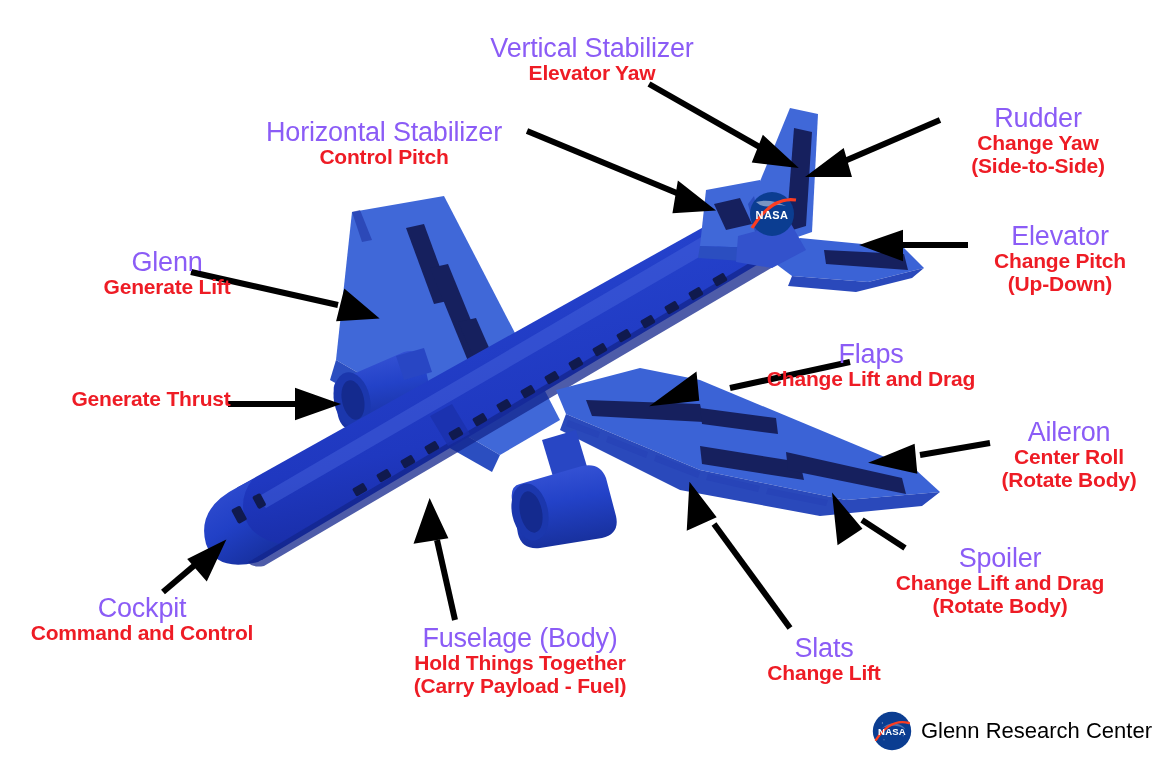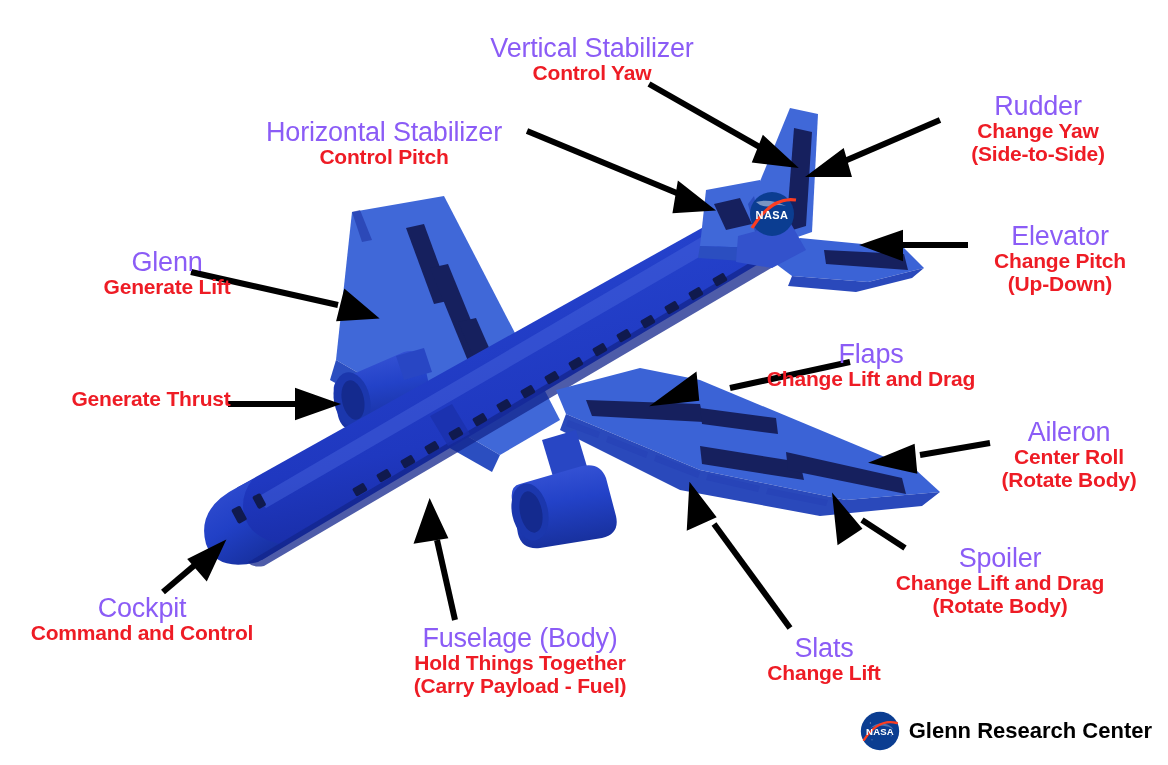--- a/index.html
+++ b/index.html
@@ -65,21 +65,21 @@
     gap: 9px;
   }
   #nasa-lockup .meatball {
     width: 40px;
     height: 40px;
     flex: none;
   }
   #nasa-lockup .grc-text {
     color: #000000;
     font-size: 22px;
-    font-weight: 700;
+    font-weight: 400;
     font-family: "Liberation Sans", sans-serif;
     letter-spacing: 0px;
   }
 </style>
 </head>
 <body>
 
 <div id="stage">
 
   <svg id="plane-svg" viewBox="0 0 1168 765">
@@ -252,24 +252,24 @@
 
       <line x1="790" y1="628" x2="714" y2="524"></line>
       <polygon points="692,490 690,526 712,516"></polygon>
     </g>
   </svg>
 
   <div id="annotations">
 
     <div class="callout" style="left:462px; top:34px; width:260px;">
       <span class="title">Vertical Stabilizer</span>
-      <span class="sub">Control Yaw</span>
-    </div>
-
-    <div class="callout" style="left:928px; top:92px; width:220px;">
+      <span class="sub">Elevator Yaw</span>
+    </div>
+
+    <div class="callout" style="left:928px; top:104px; width:220px;">
       <span class="title">Rudder</span>
       <span class="sub">Change Yaw</span>
       <span class="sub">(Side-to-Side)</span>
     </div>
 
     <div class="callout" style="left:234px; top:118px; width:300px;">
       <span class="title">Horizontal Stabilizer</span>
       <span class="sub">Control Pitch</span>
     </div>
 

